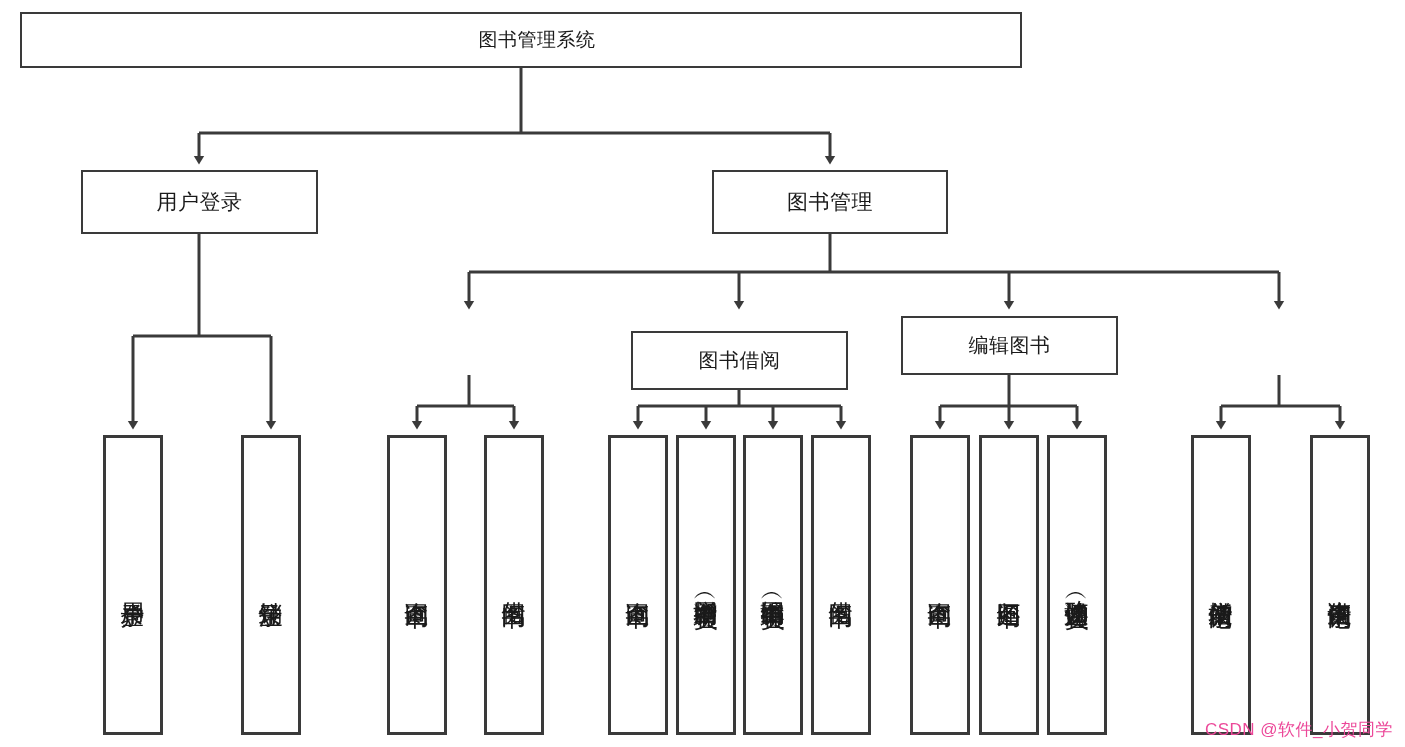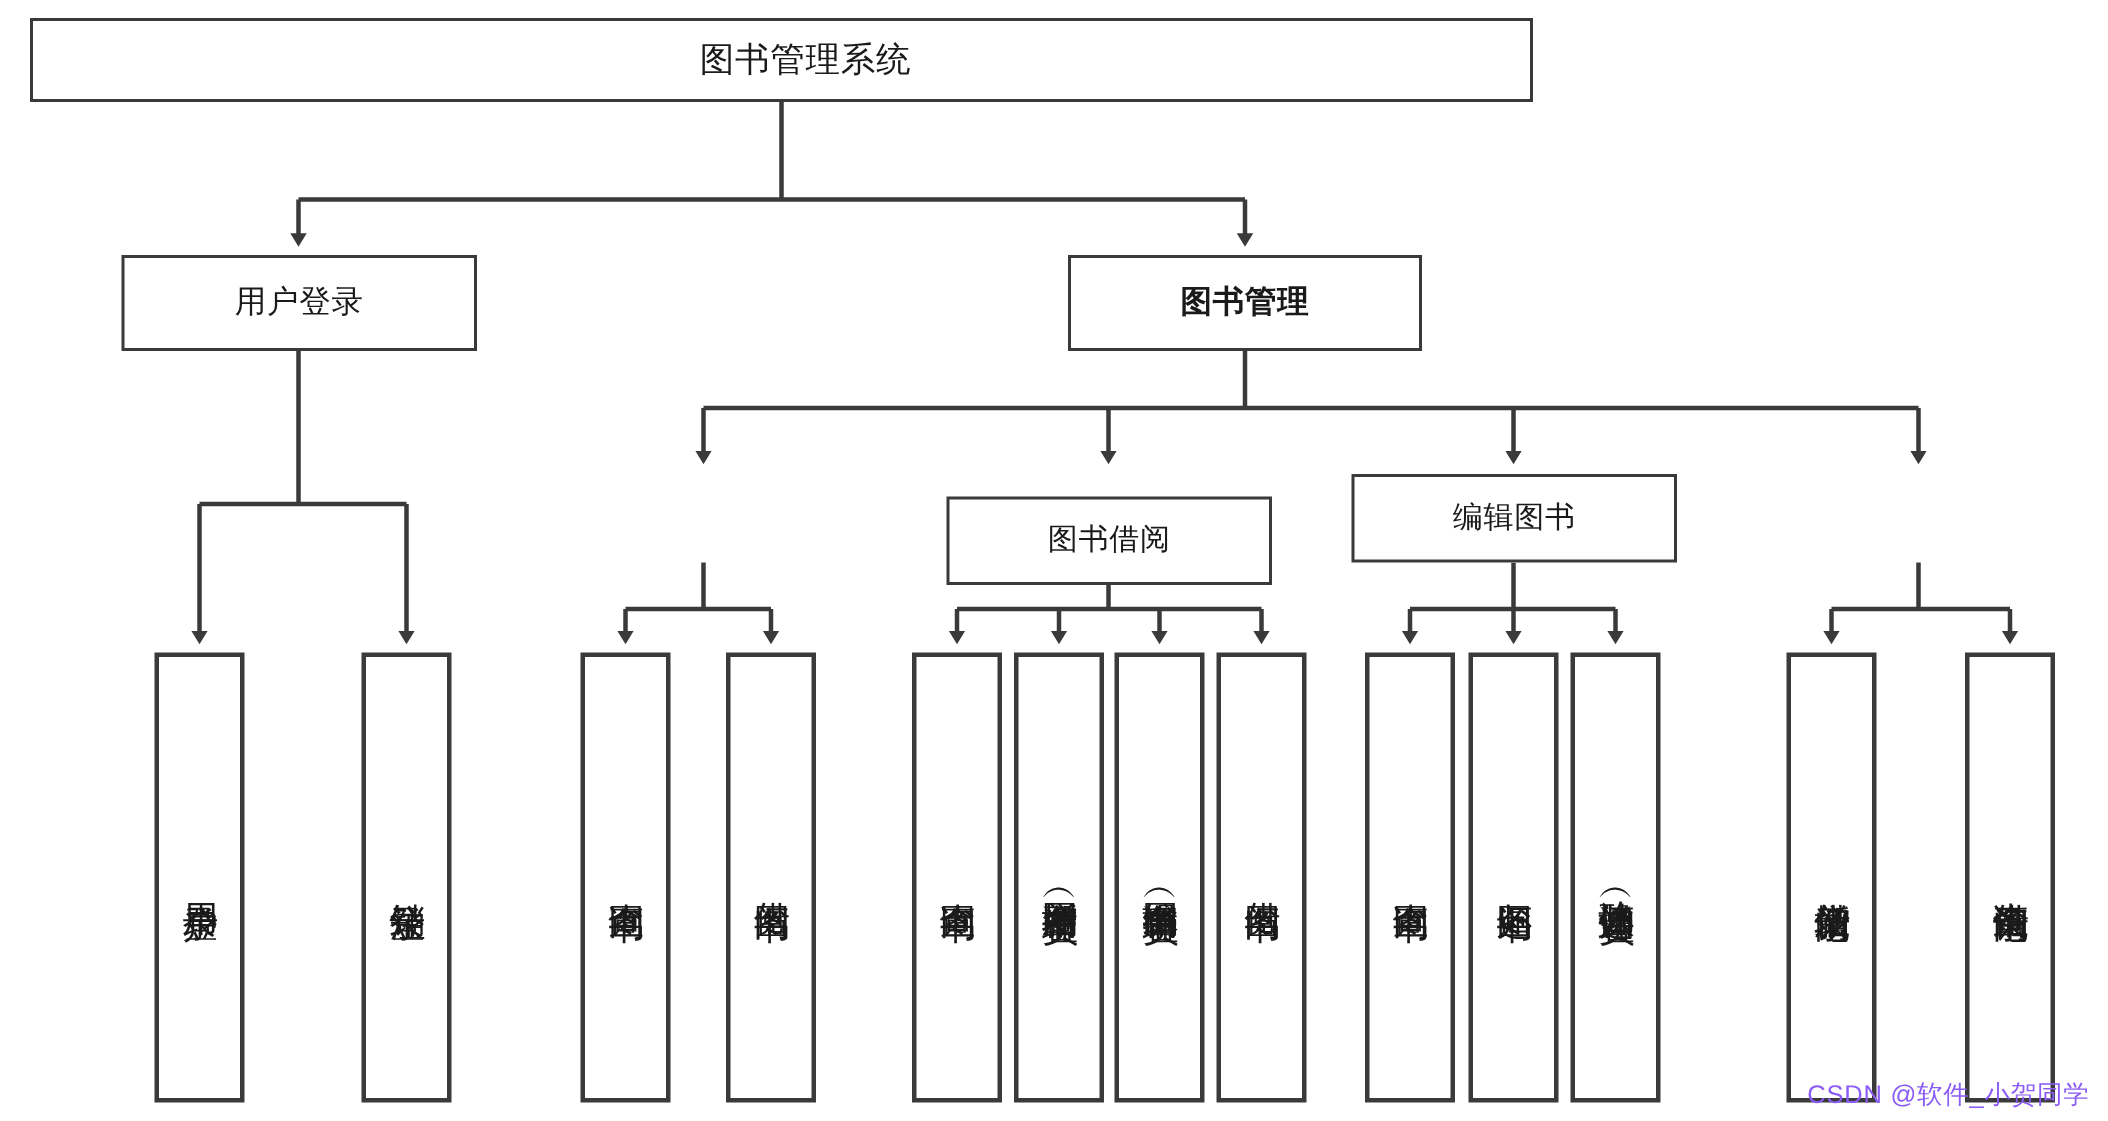--- a/index.html
+++ b/index.html
@@ -32,40 +32,40 @@
     align-items:center;
     justify-content:center;
     text-align:center;
     z-index:2;
   }
   .node .label{
     display:block;
     line-height:1.18;
     letter-spacing:0.5px;
   }
-  .node.root .label{ font-size:23px;margin-left:32px; }
+  .node.root .label{ font-size:19px;margin-left:32px; }
   .node.lvl2 .label{ font-size:21px; }
   .node.lvl3 .label{ font-size:20px; }
   .node.leaf{
     border-width:3px;
   }
   .node.leaf .label{
     writing-mode:vertical-rl;
     text-orientation:upright;
     font-size:24px;
     line-height:1.05;
     letter-spacing:1px;
     white-space:nowrap;
   }
   #watermark{
     position:absolute;
     right:12px;
     bottom:6px;
     font-size:17px;
-    color:#8b5cf6;
+    color:#ec4899;
     letter-spacing:0.5px;
     z-index:5;
     white-space:nowrap;
     font-family:"Liberation Sans","DejaVu Sans",sans-serif;
   }
 </style>
 </head>
 <body>
 
 <div id="canvas">
@@ -120,21 +120,21 @@
     </g>
   </svg>
 
   <div class="node root" style="left:20px; top:12px; width:1002px; height:56px;">
     <span class="label">图书管理系统</span>
   </div>
 
   <div class="node lvl2" style="left:81px; top:170px; width:237px; height:64px;">
     <span class="label">用户登录</span>
   </div>
-  <div class="node lvl2" style="left:712px; top:170px; width:236px; height:64px;font-weight:bold;">
+  <div class="node lvl2" style="left:712px; top:170px; width:236px; height:64px;">
     <span class="label">图书管理</span>
   </div>
 
   <div class="node lvl3" style="left:631px; top:331px; width:217px; height:59px;">
     <span class="label">图书借阅</span>
   </div>
   <div class="node lvl3" style="left:901px; top:316px; width:217px; height:59px;">
     <span class="label">编辑图书</span>
   </div>
 

